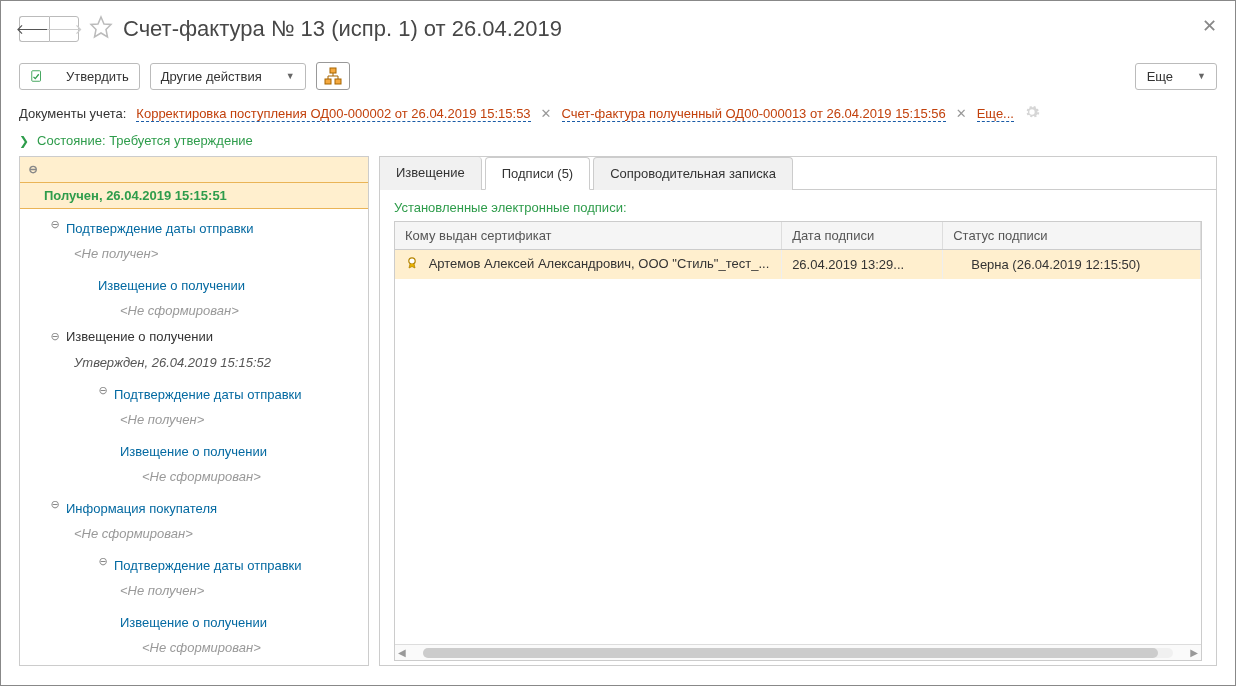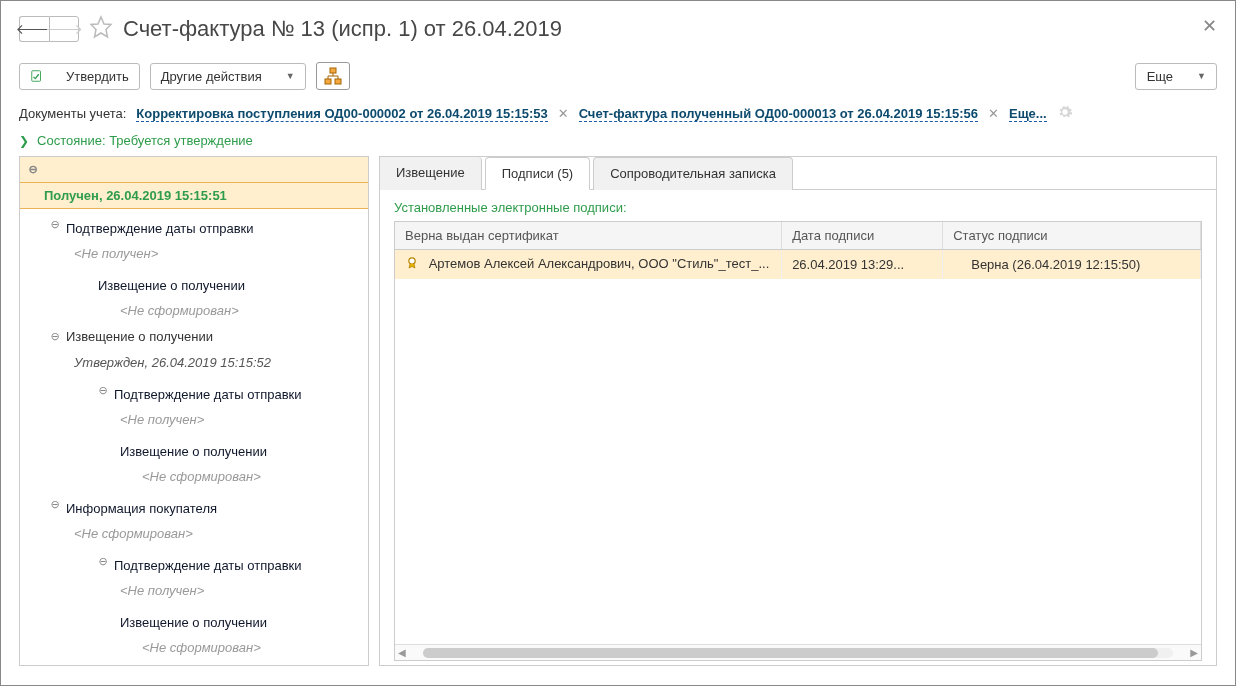--- a/index.html
+++ b/index.html
@@ -73,25 +73,24 @@
   }
   .docs-line {
     margin-bottom: 10px;
     display: flex;
     align-items: center;
     gap: 10px;
     flex-wrap: wrap;
   }
   .docs-label { color: #333; }
   .link-dashed {
-    color: #0c4a6e;
+    color: #c2410c;
     text-decoration: none;
     border-bottom: 1px dashed #1a5ba6;
     cursor: pointer;
-    font-weight: bold;
   }
   .x-sep { color: #999; }
   .gear { width: 16px; height: 16px; color: #bbb; }
   .state-line {
     display: flex; align-items: center; gap: 8px;
     color: #2e9c4b;
     margin-bottom: 8px;
   }
   .state-chevron { color: #2e9c4b; font-size: 12px; }
   .split {
@@ -118,21 +117,21 @@
     border-bottom: 1px solid #eab456;
     font-weight: bold;
     color: #333;
   }
   .tree-status-ok {
     background: #ffefce;
     color: #2e9c4b;
     font-weight: bold;
     border-bottom: 1px solid #eab456;
   }
-  .tree-gray { color: #0f172a; margin-top: 8px; }
+  .tree-gray { color: #0369a1; margin-top: 8px; }
   .tree-italic { font-style: italic; color: #999; }
   .tree-black { color: #333; }
   .tree-italic-black { font-style: italic; color: #555; }
   .lvl1 { padding-left: 30px; }
   .lvl2 { padding-left: 54px; }
   .lvl3 { padding-left: 78px; }
   .lvl4 { padding-left: 100px; }
   .right-pane {
     flex: 1;
     display: flex;
@@ -364,21 +363,21 @@
         <div class="sig-caption">Установленные электронные подписи:</div>
         <div class="table-wrap">
           <table>
             <colgroup>
                 <col class="col1">
                 <col class="col2">
                 <col class="col3">
               </colgroup>
             <thead>
               <tr>
-                <th>Верна выдан сертификат</th>
+                <th>Кому выдан сертификат</th>
                 <th>Дата подписи</th>
                 <th>Статус подписи</th>
               </tr>
             </thead>
             <tbody>
               <tr class="selected">
                 <td>
                   <span class="cert-icon">
                     <svg width="14" height="14" viewBox="0 0 14 14">
                         <circle cx="7" cy="5" r="3.2" fill="#fff" stroke="#b58400" stroke-width="1.2"></circle>

